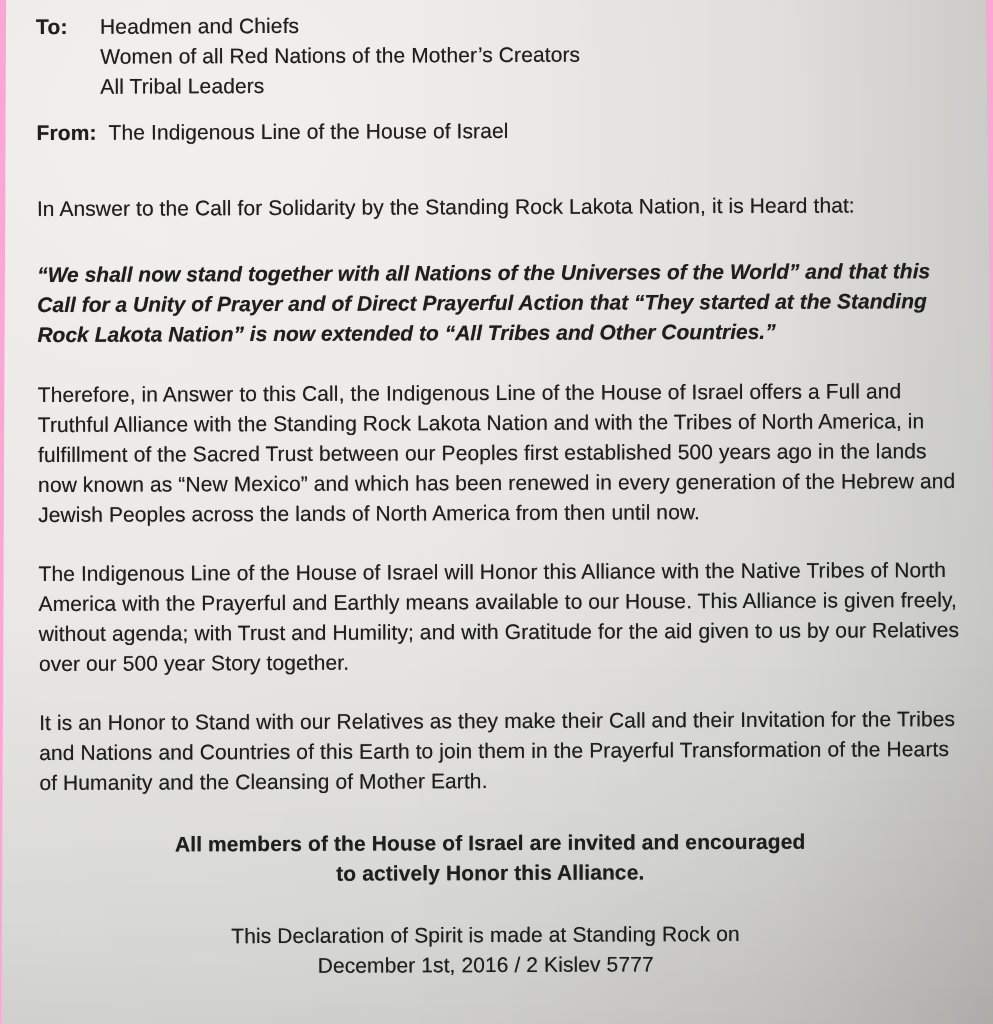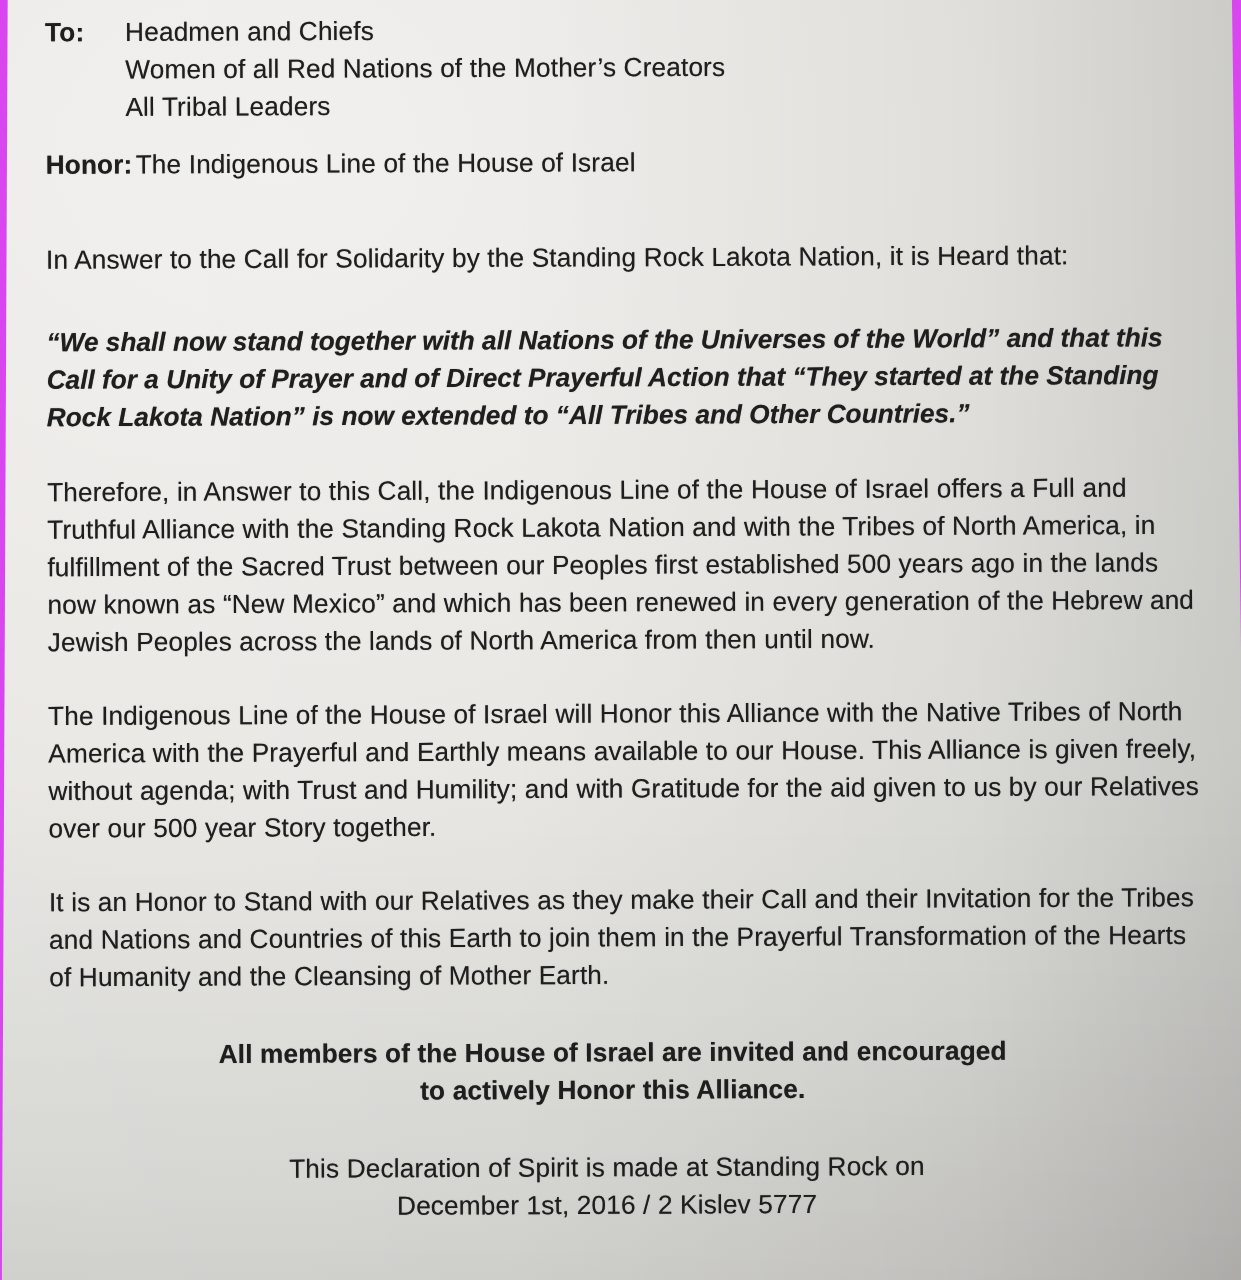--- a/index.html
+++ b/index.html
@@ -8,21 +8,21 @@
     background: #000;
     width: 993px;
     height: 1024px;
     overflow: hidden;
     font-family: "Liberation Sans", sans-serif;
   }
   .photo {
     position: relative;
     width: 993px;
     height: 1024px;
-    background: #d946ef;
+    background: #f9a8d4;
   }
   
   .paper {
     position: absolute;
     inset: 0;
     clip-path: polygon(0.62% 0%, 99.25% 0%, 100% 52%, 100% 100%, 0.15% 100%);
     background:
       linear-gradient(to right, rgba(255,255,255,0.05) 0%, rgba(0,0,0,0) 40%, rgba(0,0,0,0.04) 78%, rgba(0,0,0,0.10) 100%),
       linear-gradient(to bottom, rgba(0,0,0,0) 60%, rgba(0,0,0,0.05) 100%),
       radial-gradient(140% 120% at 22% 12%, #f1f0ee 0%, #e9e8e5 40%, #dededb 68%, #cfcecb 88%, #bfbebb 100%);
@@ -74,21 +74,21 @@
       <div class="addr-block">
         <span class="addr-label">To:</span>
         <div>
           <div>Headmen and Chiefs</div>
           <div>Women of all Red Nations of the Mother’s Creators</div>
           <div>All Tribal Leaders</div>
         </div>
       </div>
 
       <div class="addr-block from-block">
-        <span class="addr-label">Honor:</span>
+        <span class="addr-label">From:</span>
         <div>The Indigenous Line of the House of Israel</div>
       </div>
 
       <p class="intro">In Answer to the Call for Solidarity by the Standing Rock Lakota Nation, it is Heard that:</p>
 
       <p class="quote">“We shall now stand together with all Nations of the Universes of the World” and that this Call for a Unity of Prayer and of Direct Prayerful Action that “They started at the Standing Rock Lakota Nation” is now extended to “All Tribes and Other Countries.”</p>
 
       <p class="body-para">Therefore, in Answer to this Call, the Indigenous Line of the House of Israel offers a Full and Truthful Alliance with the Standing Rock Lakota Nation and with the Tribes of North America, in fulfillment of the Sacred Trust between our Peoples first established 500 years ago in the lands now known as “New Mexico” and which has been renewed in every generation of the Hebrew and Jewish Peoples across the lands of North America from then until now.</p>
 
       <p class="body-para">The Indigenous Line of the House of Israel will Honor this Alliance with the Native Tribes of North America with the Prayerful and Earthly means available to our House. This Alliance is given freely, without agenda; with Trust and Humility; and with Gratitude for the aid given to us by our Relatives over our 500 year Story together.</p>

